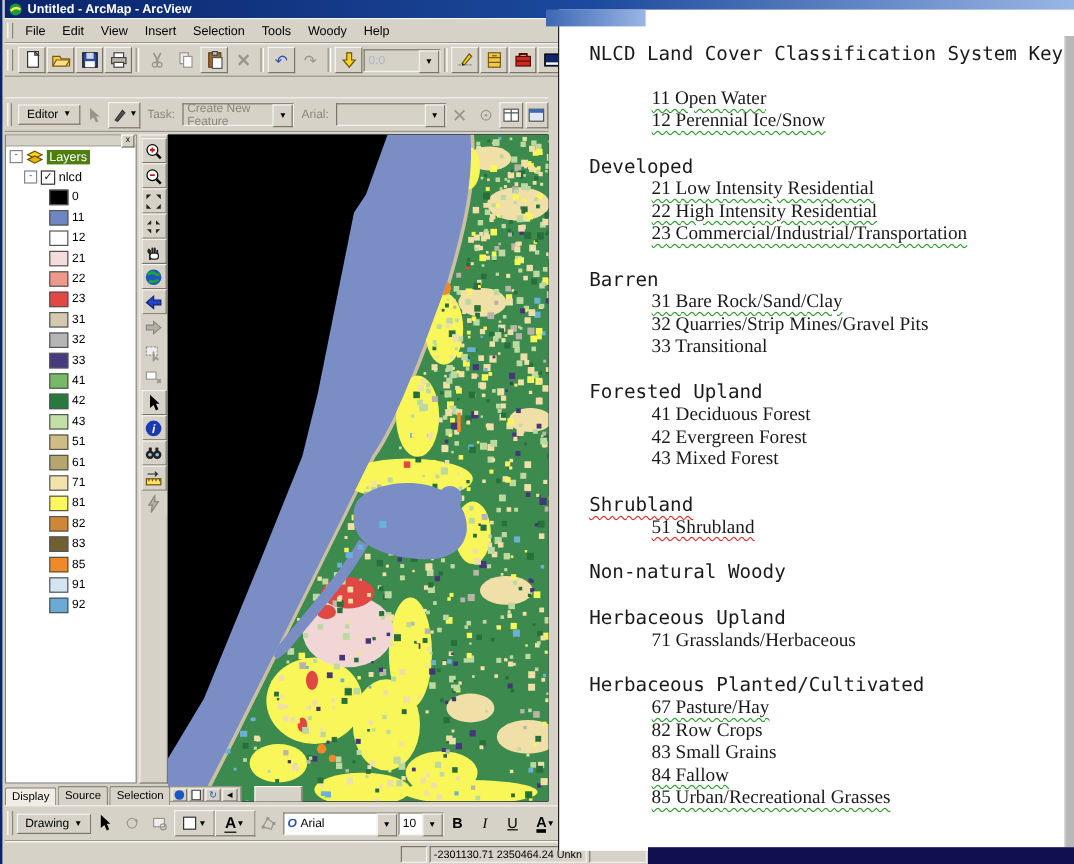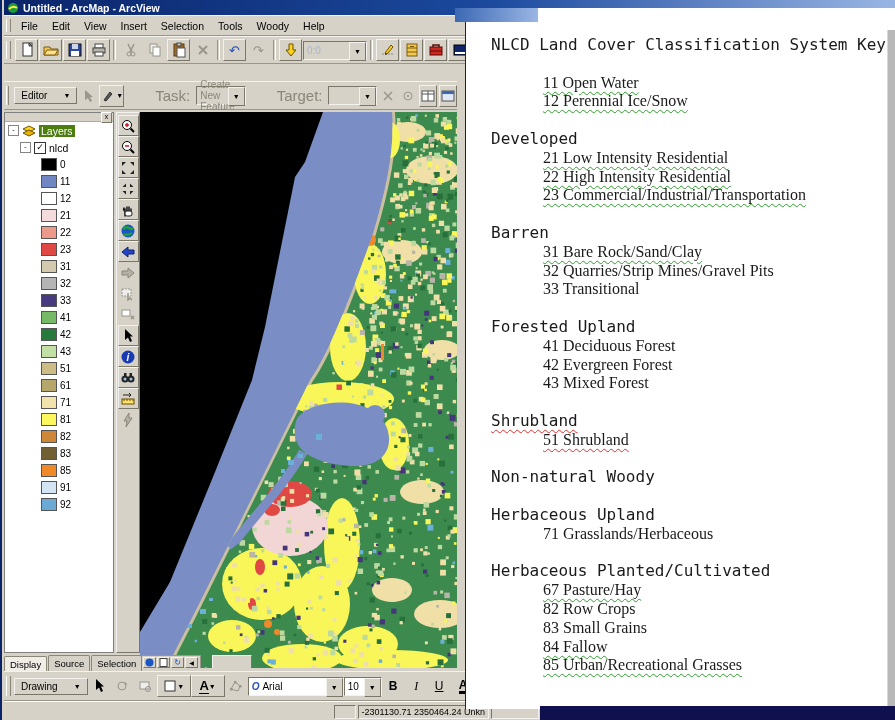--- a/index.html
+++ b/index.html
@@ -15,23 +15,23 @@
   .bar{position:absolute;background:#d6d2c8;border-top:1px solid #f4f2ee;border-bottom:1px solid #9a968c;display:flex;align-items:center;box-sizing:border-box;}
   .grip{width:3px;height:70%;border-left:1px solid #fff;border-right:1px solid #8a8678;margin:0 3px 0 2px;}
   .menu-item{padding:2px 7px;font-size:10.5px;color:#000;}
   .tb{width:23px;height:22px;background:#d6d2c8;border:1px solid #d6d2c8;display:flex;align-items:center;justify-content:center;padding:0;}
   .tb.raised{border-color:#f4f2ee #7a7668 #7a7668 #f4f2ee;}
   .tb svg{display:block;}
   .sep{width:1px;height:20px;border-left:1px solid #9a968c;border-right:1px solid #fff;margin:0 2px;}
   .combo{background:#fff;border:1px solid;border-color:#7a7668 #f4f2ee #f4f2ee #7a7668;height:19px;display:flex;align-items:center;font-size:10px;box-sizing:border-box;position:relative;padding-left:3px;}
   .combo .dd{position:absolute;right:0;top:0;width:15px;height:100%;background:#d6d2c8;border:1px solid;border-color:#f4f2ee #7a7668 #7a7668 #f4f2ee;font-size:7px;display:flex;align-items:center;justify-content:center;color:#000;}
   .combo.disabled{background:#d6d2c8;color:#aab4c8;}
-  .lbl{font-size:15px;color:#000;padding:0 4px;margin-left:25px;}
+  .lbl{font-size:10px;color:#000;padding:0 4px;}
   .lbl.dim{color:#8a8678;}
-  .menu-btn{font-size:10px;padding:2px 6px;background:#d6d2c8;border:1px solid #d6d2c8;display:flex;align-items:center;gap:16px;}
+  .menu-btn{font-size:10px;padding:2px 6px;background:#d6d2c8;border:1px solid #d6d2c8;display:flex;align-items:center;gap:4px;}
   .dd-ar{font-size:7px;}
   
   #toc{position:absolute;left:2px;top:112px;width:110px;height:541px;background:#fff;border:1px solid #808080;box-sizing:border-box;font-size:10.5px;}
   #toc-head{height:8px;background:#d6d2c8;border-bottom:1px solid #b0aca0;position:relative;}
   #toc-close{position:absolute;right:1px;top:-1px;width:9px;height:9px;background:#d6d2c8;border:1px solid;border-color:#fff #7a7668 #7a7668 #fff;font-size:7px;line-height:7px;text-align:center;}
   .trow{display:flex;align-items:center;height:17px;gap:3px;}
   .expander{width:9px;height:9px;border:1px solid #848484;background:#fff;font-size:7px;line-height:7px;text-align:center;color:#000;margin-left:3px;}
   .sel{background:#4d7c0f;color:#fff;padding:0 2px;}
   .cb{width:10px;height:10px;background:#fff;border:1px solid #333;font-size:9px;line-height:9px;text-align:center;}
   .sw{width:14px;height:11px;border:1px solid #555;margin-left:36px;}
@@ -225,21 +225,21 @@
           <svg width="16" height="16">
             <path d="M4 12 L10 4 L12 6 L6 13 Z" fill="#555" stroke="#333"></path>
           </svg>
           <span class="dd-ar">▼</span>
         </button>
     <span class="lbl dim">Task:</span>
     <div class="combo disabled" style="width:112px;color:#8a8678;">
           <span>Create New Feature</span>
           <span class="dd">▼</span>
         </div>
-    <span class="lbl dim">Target:</span>
+    <span class="lbl dim">Arial:</span>
     <div class="combo disabled" style="width:110px;">
           <span></span>
           <span class="dd">▼</span>
         </div>
     <button class="tb">
           <svg width="16" height="16">
             <path d="M4 4 L12 12 M12 4 L4 12" stroke="#9a968c" stroke-width="1.5"></path>
           </svg>
         </button>
     <button class="tb">

